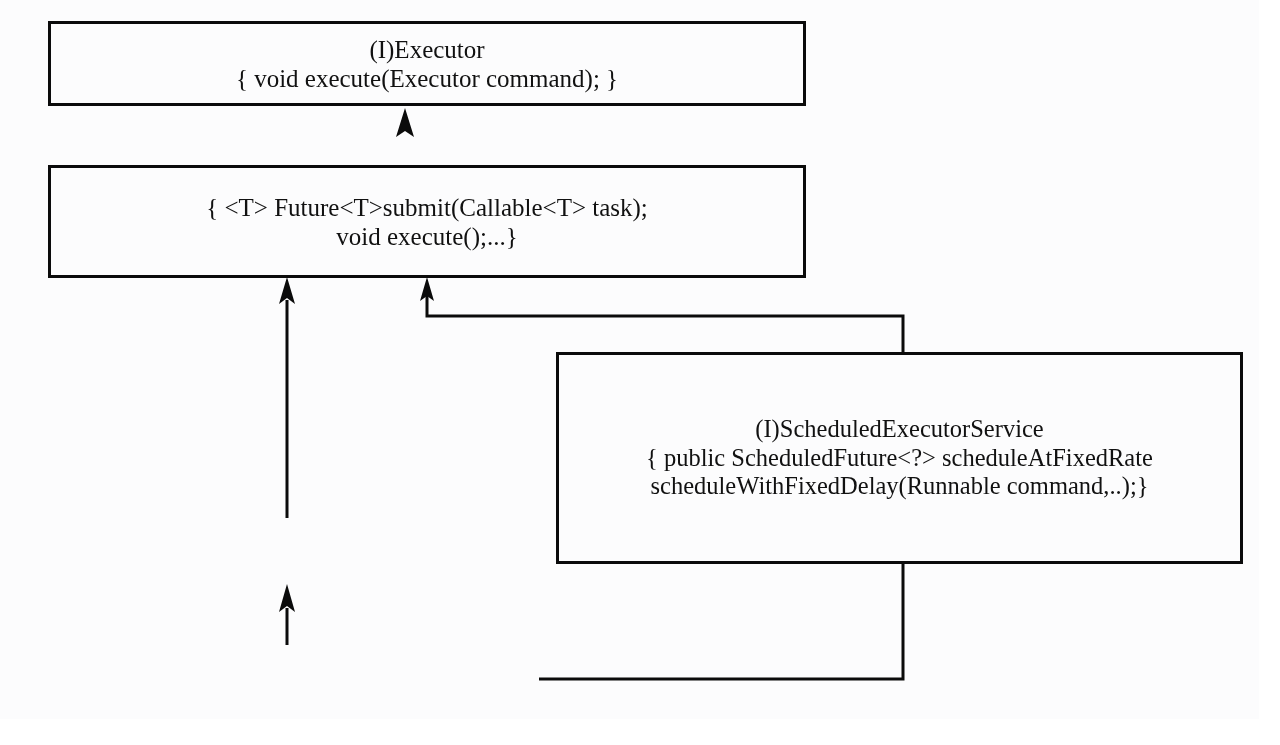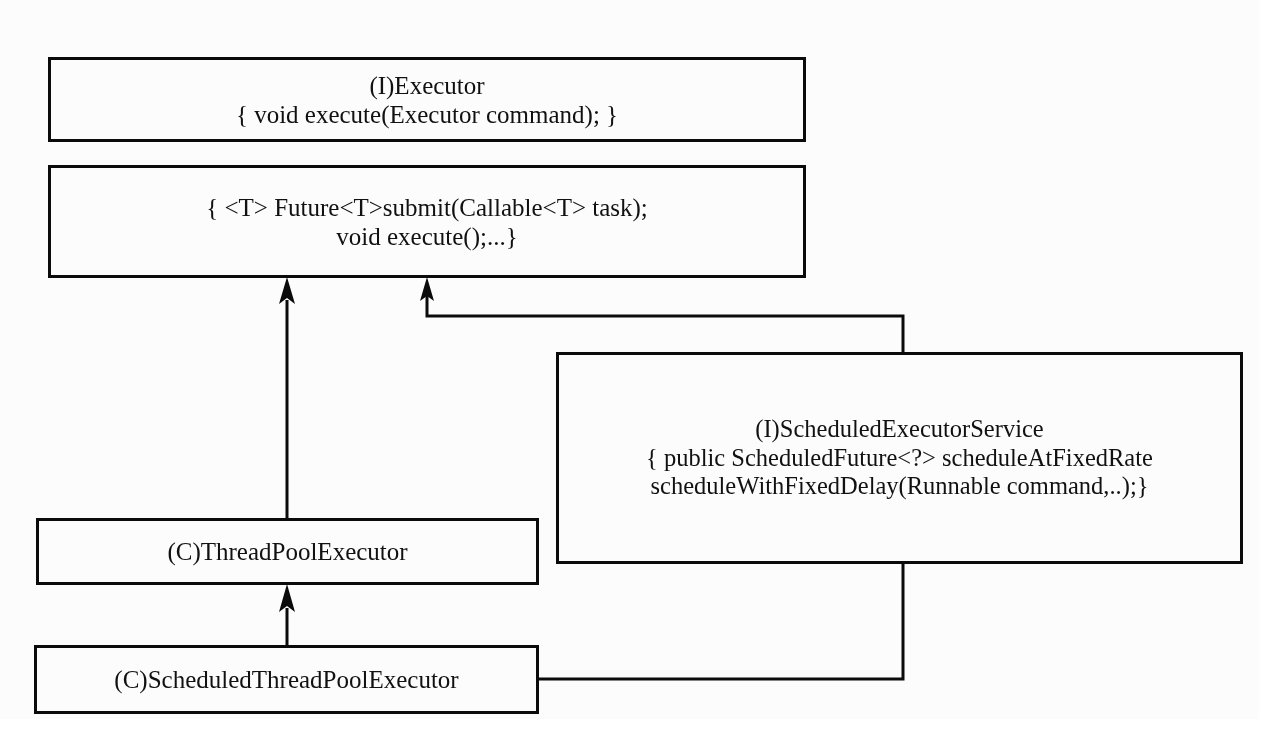--- a/index.html
+++ b/index.html
@@ -37,21 +37,20 @@
     line-height: 1.16;
     white-space: nowrap;
   }
   .uml-line {
     display: block;
   }
   #box-executor {
     left: 48px;  top: 21px;
     width: 758px; height: 85px;
     font-size: 25px;
-    margin-top: 36px;
   }
   #box-executor-service {
     left: 48px;  top: 165px;
     width: 758px; height: 113px;
     font-size: 25px;
   }
   #box-scheduled-executor-service {
     left: 556px; top: 352px;
     width: 687px; height: 212px;
     font-size: 24.5px;
@@ -127,21 +126,15 @@
     <span class="uml-line">{ &lt;T&gt; Future&lt;T&gt;submit(Callable&lt;T&gt; task);</span>
     <span class="uml-line">void execute();...}</span>
   </div>
 
   <div class="uml-box" id="box-scheduled-executor-service">
     <span class="uml-line">(I)ScheduledExecutorService</span>
     <span class="uml-line">{ public ScheduledFuture&lt;?&gt; scheduleAtFixedRate</span>
     <span class="uml-line">scheduleWithFixedDelay(Runnable command,..);}</span>
   </div>
 
-  <div class="uml-box" id="box-thread-pool-executor">
-    <span class="uml-line">(C)ThreadPoolExecutor</span>
-  </div>
 
-  <div class="uml-box" id="box-scheduled-thread-pool-executor">
-    <span class="uml-line">(C)ScheduledThreadPoolExecutor</span>
-  </div>
 
 </div>
 
 </body></html>

